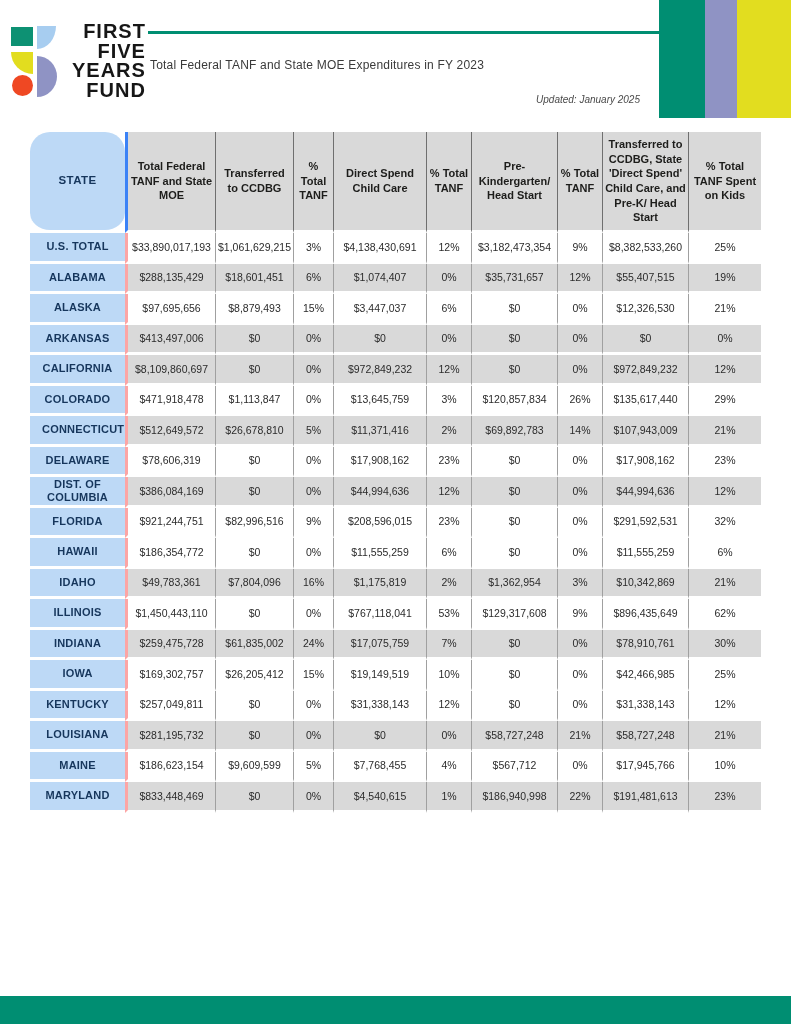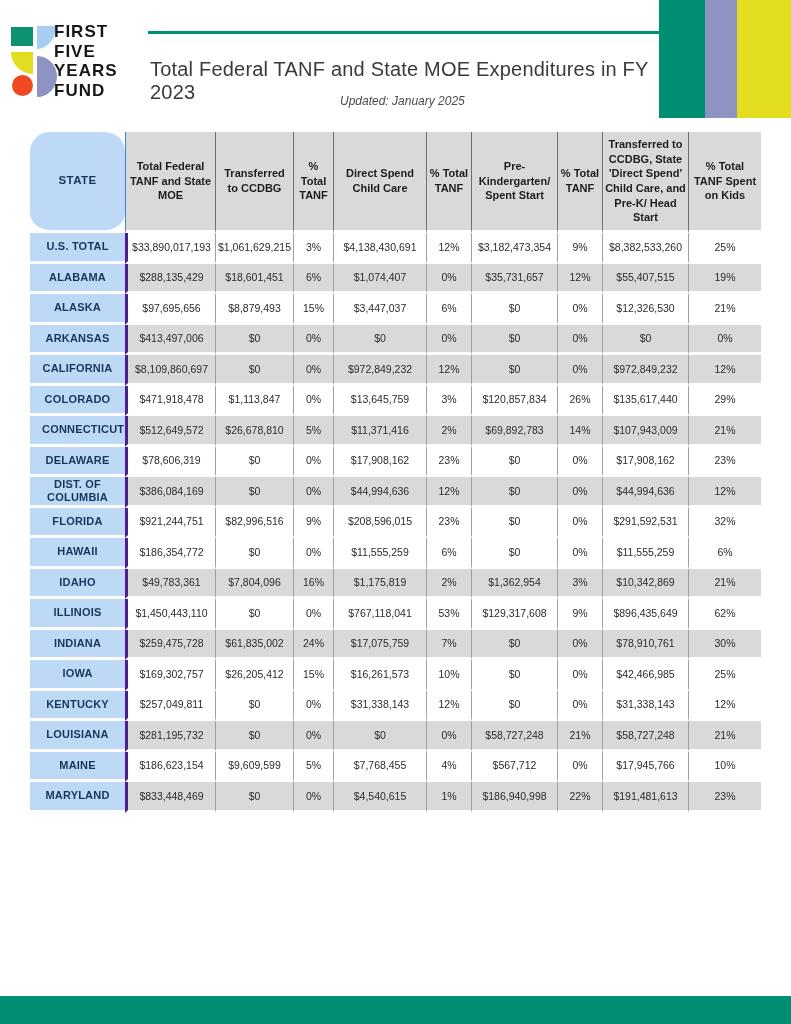--- a/index.html
+++ b/index.html
@@ -12,33 +12,33 @@
   
   .logo-mark { position:absolute; left:10px; top:24px; width:52px; height:76px; }
   .logo-mark .shape { position:absolute; }
   .lg-green  { left:1px;  top:3px;  width:22px; height:19px; background:#0d9173; }
   .lg-blue   { left:27px; top:2px;  width:19px; height:23px; background:#a7cdf0; border-radius:0 0 100% 0; }
   .lg-yellow { left:1px;  top:28px; width:22px; height:22px; background:#e2dd1f; border-radius:0 0 0 100%; }
   .lg-purple { left:27px; top:32px; width:20px; height:41px; background:#8f93c4; border-radius:0 100% 100% 0 / 0 50% 50% 0; }
   .lg-orange { left:2px;  top:51px; width:21px; height:21px; background:#ef4823; border-radius:50%; }
 
   .logo-text {
-    position:absolute; left:54px; top:22px; color:#161616;
-    font-size:17px; font-weight:bold; line-height:19.5px; letter-spacing:1px;
+    position:absolute; left:72px; top:22px; color:#161616;
+    font-size:20px; font-weight:bold; line-height:19.5px; letter-spacing:1px;text-align:right;
   }
 
   .teal-rule { position:absolute; left:148px; top:31px; width:511px; height:3px; background:#008e72; }
 
   .doc-title {
     position:absolute; left:150px; top:58px; width:505px;
-    font-size:20px; color:#3a3a3a; letter-spacing:.2px;
+    font-size:12px; color:#3a3a3a; letter-spacing:.2px;
   }
   .updated {
-    position:absolute; left:340px; top:94px; width:300px; 
-    font-style:italic; font-size:12px; color:#4a4a4a;
+    position:absolute; left:340px; top:94px; width:300px; text-align:right;
+    font-style:italic; font-size:10px; color:#4a4a4a;
   }
 
   .bar { position:absolute; top:0; height:118px; }
   .bar-teal   { left:659px; width:46px; background:#008e72; }
   .bar-purple { left:705px; width:32px; background:#8f93c4; }
   .bar-yellow { left:737px; width:54px; background:#e2dd1f; }
 
   .footer-bar { position:absolute; left:0; top:996px; width:791px; height:28px; background:#008e72; }
 
   
@@ -50,31 +50,31 @@
     border-bottom:3px solid #ffffff; vertical-align:middle; text-align:center;
   }
   table.moe thead th {
     background:#d9d9d9; color:#1d1d1b; font-size:11px; font-weight:bold;
     height:101px; line-height:1.32; padding:2px 2px;
     border-left:1px solid #6f6f6f;
   }
   table.moe thead th:first-child {
     background:#bdd9f6; color:#16365c; letter-spacing:.4px; border-left:none; font-size:11.5px;border-radius:20px;
   }
-  table.moe thead th:nth-child(2) { border-left:1px solid #3b82f6; }
+  table.moe thead th:nth-child(2) { border-left:3px solid #3b82f6; }
 
   table.moe tbody th {
     background:#bdd9f6; color:#16365c; font-size:11px; font-weight:bold;
     height:30.5px; padding:1px 12px; line-height:1.15; letter-spacing:.2px;
   }
   table.moe tbody td {
     background:#ffffff; color:#2b2b2b; font-size:10.5px; height:30.5px;
     padding:0 1px; white-space:nowrap; border-left:1px solid #a0a0a0;
   }
-  table.moe tbody td:first-of-type { border-left:3px solid #4c1d95; }
+  table.moe tbody td:first-of-type { border-left:3px solid #fca5a5; }
   table.moe tbody tr.striped td { background:#d9d9d9; }
 </style>
 </head>
 <body>
 
 <div class="page">
 
   <div class="logo-mark">
     <div class="shape lg-green"></div>
     <div class="shape lg-blue"></div>
@@ -111,21 +111,21 @@
         <col style="width:73px">
     </colgroup>
     <thead>
       <tr>
           <th>STATE</th>
           <th>Total Federal TANF and State MOE</th>
           <th>Transferred to CCDBG</th>
           <th>% Total TANF</th>
           <th>Direct Spend Child Care</th>
           <th>% Total TANF</th>
-          <th>Pre-Kindergarten/ Spent Start</th>
+          <th>Pre-Kindergarten/ Head Start</th>
           <th>% Total TANF</th>
           <th>Transferred to CCDBG, State 'Direct Spend' Child Care, and Pre-K/ Head Start</th>
           <th>% Total TANF Spent on Kids</th>
         </tr>
     </thead>
     <tbody>
         <tr>
           <th>U.S. TOTAL</th>
           <td>$33,890,017,193</td>
           <td>$1,061,629,215</td>
@@ -291,21 +291,21 @@
           <td>$0</td>
           <td>0%</td>
           <td>$78,910,761</td>
           <td>30%</td>
         </tr>
         <tr>
           <th>IOWA</th>
           <td>$169,302,757</td>
           <td>$26,205,412</td>
           <td>15%</td>
-          <td>$16,261,573</td>
+          <td>$19,149,519</td>
           <td>10%</td>
           <td>$0</td>
           <td>0%</td>
           <td>$42,466,985</td>
           <td>25%</td>
         </tr>
         <tr>
           <th>KENTUCKY</th>
           <td>$257,049,811</td>
           <td>$0</td>

